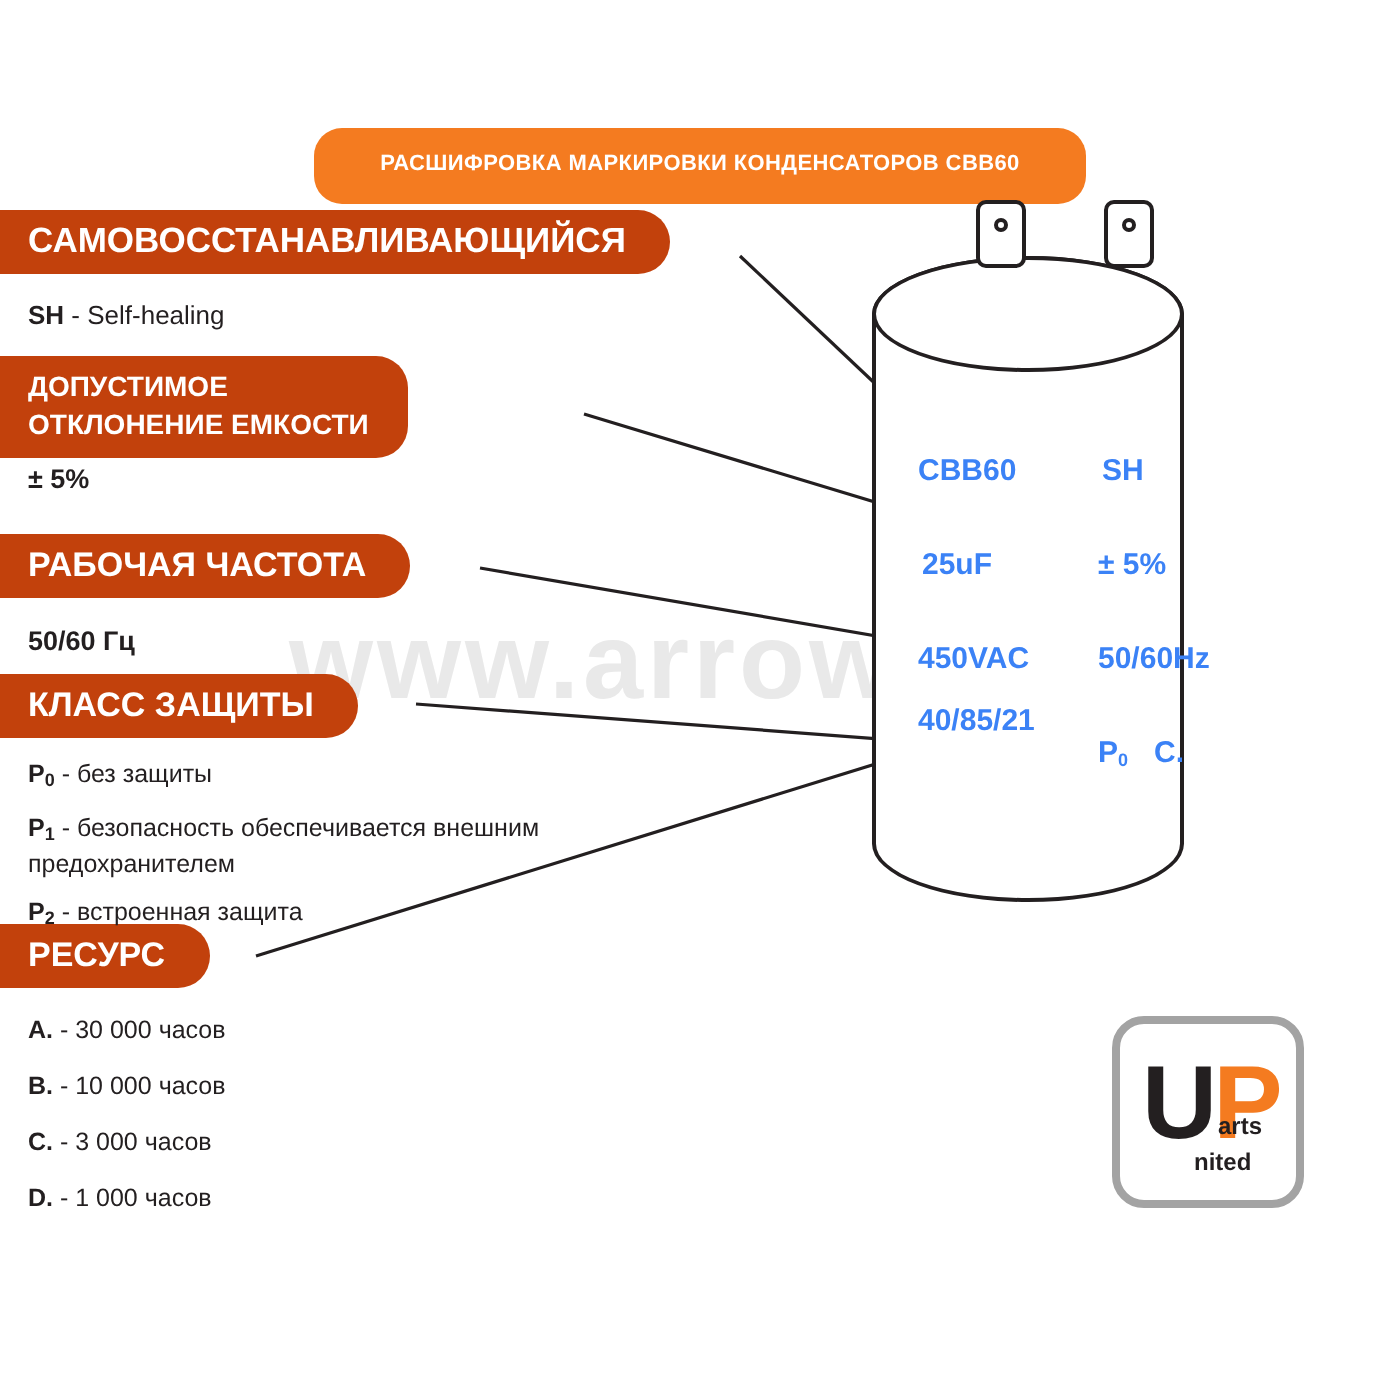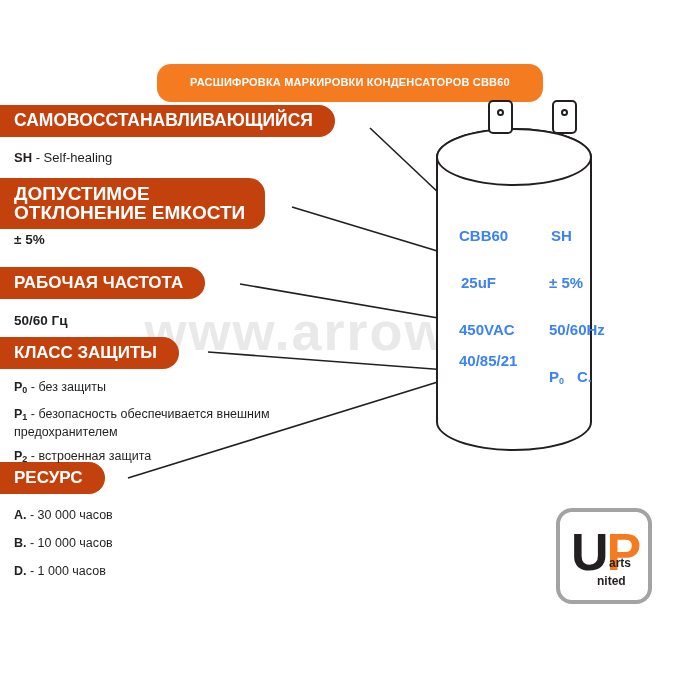--- a/index.html
+++ b/index.html
@@ -61,21 +61,21 @@
     background: #c2410c;
     color: #ffffff;
     font-weight: bold;
     border-radius: 0 16px 16px 0;
     z-index: 5;
     padding: 6px 22px 7px 14px;
     line-height: 19px;
     white-space: pre-line;
   }
   .tag.t1 { left: 0; top: 105px; font-size: 17.5px; }
-  .tag.t2 { left: 0; top: 178px; font-size: 19px; padding-right: 20px; }
+  .tag.t2 { left: 0; top: 178px; font-size: 14px; padding-right: 20px; }
   .tag.t3 { left: 0; top: 267px; font-size: 17px; }
   .tag.t4 { left: 0; top: 337px; font-size: 17px; }
   .tag.t5 { left: 0; top: 462px; font-size: 17px; }
 
   
   .desc {
     position: absolute;
     font-size: 12.5px;
     line-height: 15px;
     z-index: 5;
@@ -264,20 +264,21 @@
 
   <div class="desc d4">
     <div class="row"><b>P</b><b class="sub">0</b><span> - без защиты</span></div>
     <div class="row"><b>P</b><b class="sub">1</b><span> - безопасность обеспечивается внешним предохранителем</span></div>
     <div class="row"><b>P</b><b class="sub">2</b><span> - встроенная защита</span></div>
   </div>
 
   <div class="desc d5">
     <div class="row"><b>A.</b><span> - 30 000 часов</span></div>
     <div class="row"><b>B.</b><span> - 10 000 часов</span></div>
+    <div class="row"><b>C.</b><span> - 3 000 часов</span></div>
     <div class="row"><b>D.</b><span> - 1 000 часов</span></div>
   </div>
 
   <div class="logo">
     <div class="big"><span class="u">U</span><span class="p">P</span></div>
     <div class="w1">arts</div>
     <div class="w2">nited</div>
   </div>
 
 </div>

